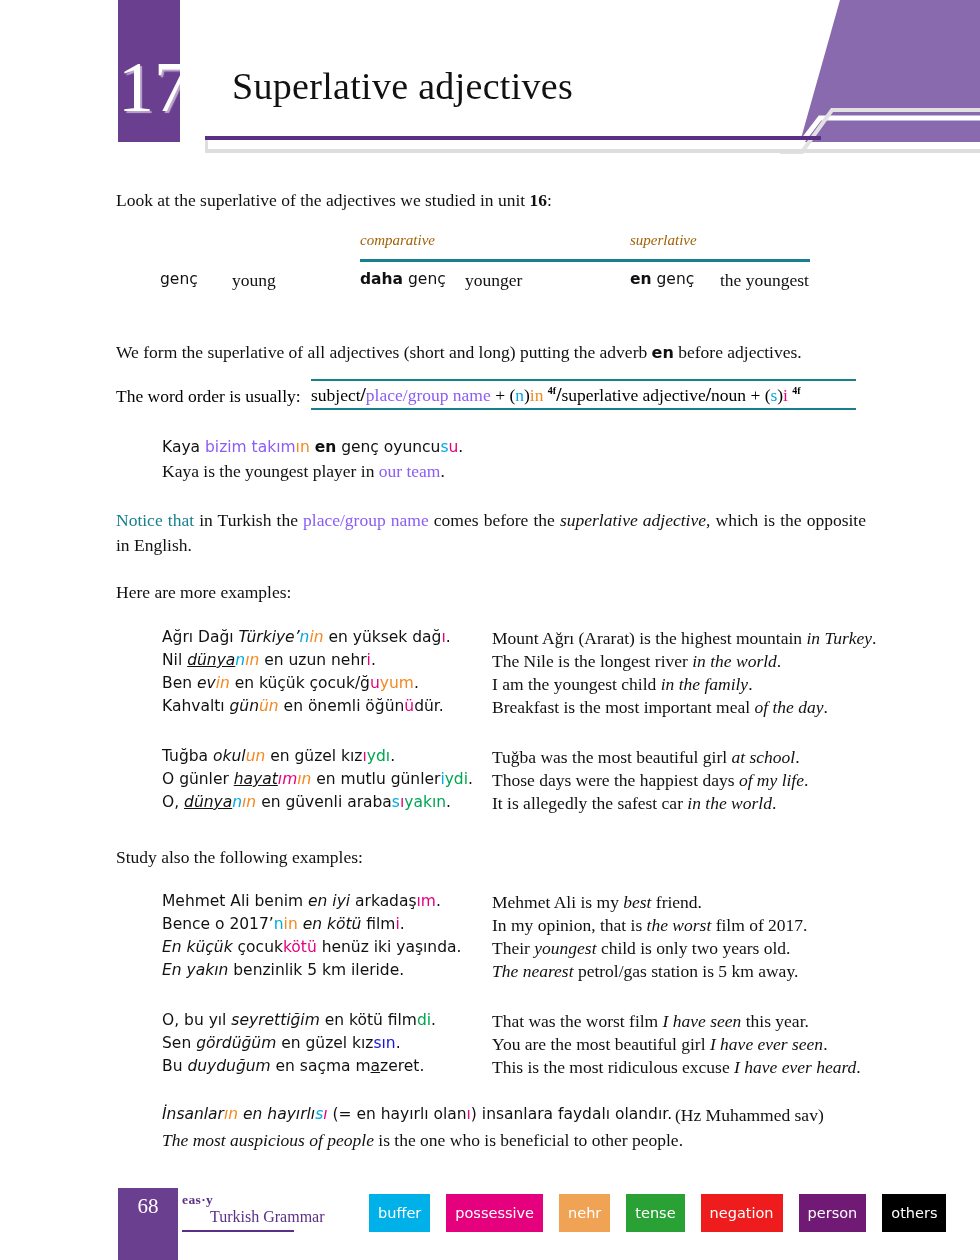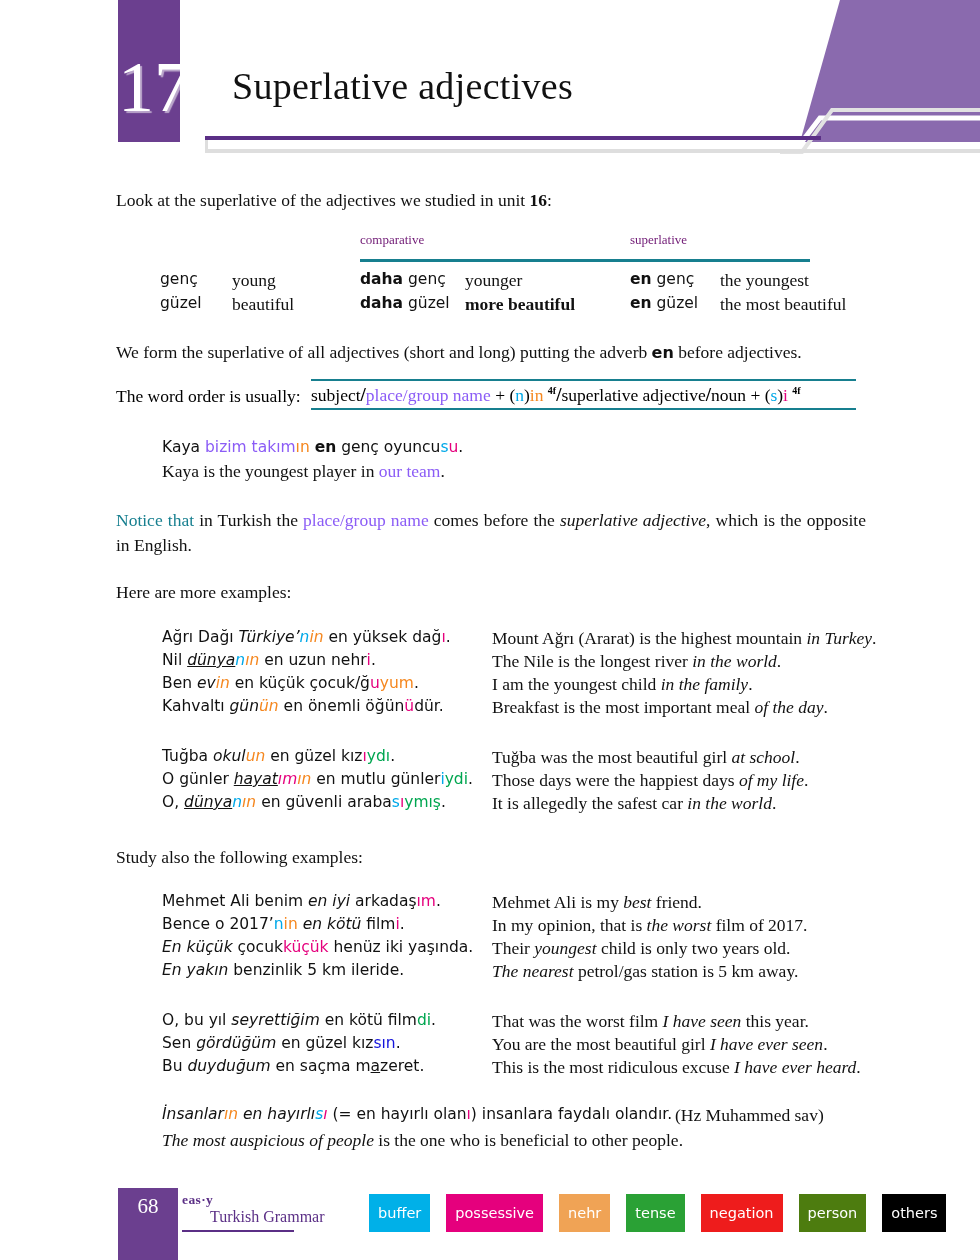--- a/index.html
+++ b/index.html
@@ -43,21 +43,21 @@
   .org    { color:#f5871f; }
   .grn    { color:#00a650; }
   .blu    { color:#1414dc; }
   .prp    { color:#8b5cf6; }
   .teal   { color:#177f8f; }
 
   
   .tbl { position:absolute; left:160px; top:232px; width:720px; }
   .tbl .hrow { position:relative; height:24px; }
   .tbl .comp-h, .tbl .sup-h {
-    position:absolute; font-family:"Liberation Serif", serif; font-size:13px; color:#701a75;
+    position:absolute; font-family:"Liberation Serif", serif; font-size:15px; color:#a16207;font-style:italic;
   }
   .tbl .comp-h { left:200px; }
   .tbl .sup-h  { left:470px; }
   .tbl .head-rule { position:absolute; left:200px; top:27px; width:450px; height:2.5px; background:#177f8f; }
   .trow { position:relative; height:24px; }
   .trow > span { position:absolute; white-space:nowrap; }
   .c0 { left:0px; }
   .c1 { left:72px; }
   .c2 { left:200px; }
   .c3 { left:305px; }
@@ -128,28 +128,20 @@
 
   <div class="trow">
     <span class="c0 tr">genç</span>
     <span class="c1 en">young</span>
     <span class="c2 tr"><b>daha</b> <span>genç</span></span>
     <span class="c3 en">younger</span>
     <span class="c4 tr"><b>en</b> <span>genç</span></span>
     <span class="c5 en">the youngest</span>
   </div>
 
-  <div class="trow">
-    <span class="c0 tr">güzel</span>
-    <span class="c1 en">beautiful</span>
-    <span class="c2 tr"><b>daha</b> <span>güzel</span></span>
-    <span class="c3 en"><b>more beautiful</b></span>
-    <span class="c4 tr"><b>en</b> <span>güzel</span></span>
-    <span class="c5 en">the most beautiful</span>
-  </div>
 </div>
 
 <div class="para" style="left:116px; top:340px;">
   <span>We form the superlative of all adjectives (short and long) putting the adverb </span><span class="b tr" style="font-size:16px">en</span><span> before adjectives.</span>
 </div>
 
 <div class="formula-line">The word order is usually:</div>
 <div class="formula-box">
   <div class="rule"></div>
   <div class="inner">
@@ -195,38 +187,38 @@
 <div class="ex-block" style="left:162px; top:747px;" id="g2">
     <div class="ex-row">
       <span class="ex-col-tr tr"><span><span>Tuğba </span><span class="i">okul</span><span class="org i">un</span><span> en güzel kız</span><span class="mag">ı</span><span class="grn">ydı</span><span>.</span></span></span>
       <span class="ex-col-en en"><span><span>Tuğba was the most beautiful girl </span><span class="i">at school</span><span>.</span></span></span>
     </div>
     <div class="ex-row">
       <span class="ex-col-tr tr"><span><span>O günler </span><span class="i" style="text-decoration: underline;">hayat</span><span class="mag i">ım</span><span class="org i">ın</span><span> en mutlu günler</span><span class="cyan">i</span><span class="grn">ydi</span><span>.</span></span></span>
       <span class="ex-col-en en"><span><span>Those days were the happiest days </span><span class="i">of my life</span><span>.</span></span></span>
     </div>
     <div class="ex-row">
-      <span class="ex-col-tr tr"><span><span>O, </span><span class="i" style="text-decoration: underline;">dünya</span><span class="cyan i">n</span><span class="org i">ın</span><span> en güvenli araba</span><span class="cyan">s</span><span class="mag">ı</span><span class="grn">ymış</span><span>.</span></span></span>
+      <span class="ex-col-tr tr"><span><span>O, </span><span class="i" style="text-decoration: underline;">dünya</span><span class="cyan i">n</span><span class="org i">ın</span><span> en güvenli araba</span><span class="cyan">s</span><span class="mag">ı</span><span class="grn">yakın</span><span>.</span></span></span>
       <span class="ex-col-en en"><span><span>It is allegedly the safest car </span><span class="i">in the world</span><span>.</span></span></span>
     </div>
   </div>
 
 <div class="para" style="left:116px; top:845px;">Study also the following examples:</div>
 
 <div class="ex-block" style="left:162px; top:892px;" id="g3">
     <div class="ex-row">
       <span class="ex-col-tr tr"><span><span>Mehmet Ali benim </span><span class="i">en iyi</span><span> arkadaş</span><span class="mag">ım</span><span>.</span></span></span>
       <span class="ex-col-en en"><span><span>Mehmet Ali is my </span><span class="i">best</span><span> friend.</span></span></span>
     </div>
     <div class="ex-row">
       <span class="ex-col-tr tr"><span><span>Bence o 2017’</span><span class="cyan">n</span><span class="org">in</span><span> </span><span class="i">en kötü</span><span> film</span><span class="mag">i</span><span>.</span></span></span>
       <span class="ex-col-en en"><span><span>In my opinion, that is </span><span class="i">the worst</span><span> film of 2017.</span></span></span>
     </div>
     <div class="ex-row">
-      <span class="ex-col-tr tr"><span><span class="i">En küçük</span><span> çocuk</span><span class="mag">küçük</span><span> henüz iki yaşında.</span></span></span>
+      <span class="ex-col-tr tr"><span><span class="i">En küçük</span><span> çocuk</span><span class="mag">kötü</span><span> henüz iki yaşında.</span></span></span>
       <span class="ex-col-en en"><span><span>Their </span><span class="i">youngest</span><span> child is only two years old.</span></span></span>
     </div>
     <div class="ex-row">
       <span class="ex-col-tr tr"><span><span class="i">En yakın</span><span> benzinlik 5 km ileride.</span></span></span>
       <span class="ex-col-en en"><span><span class="i">The nearest</span><span> petrol/gas station is 5 km away.</span></span></span>
     </div>
   </div>
 
 <div class="ex-block" style="left:162px; top:1011px;" id="g4">
     <div class="ex-row">
@@ -258,16 +250,16 @@
   <div class="pg-num">68</div>
   <div class="logo1">eas·y</div>
   <div class="logo2">Turkish Grammar</div>
   <div class="logo-rule"></div>
   <div class="legend" id="legend">
       <div class="chip" style="background: rgb(0, 176, 232);">buffer</div>
       <div class="chip" style="background: rgb(229, 0, 125);">possessive</div>
       <div class="chip" style="background: rgb(240, 163, 85);">nehr</div>
       <div class="chip" style="background: rgb(42, 161, 53);">tense</div>
       <div class="chip" style="background: rgb(238, 28, 28);">negation</div>
-      <div class="chip" style="background: #4d7c0f;">person</div>
+      <div class="chip" style="background: #701a75;">person</div>
       <div class="chip" style="background: rgb(0, 0, 0);">others</div>
     </div>
 </div>
 
 </body></html>

